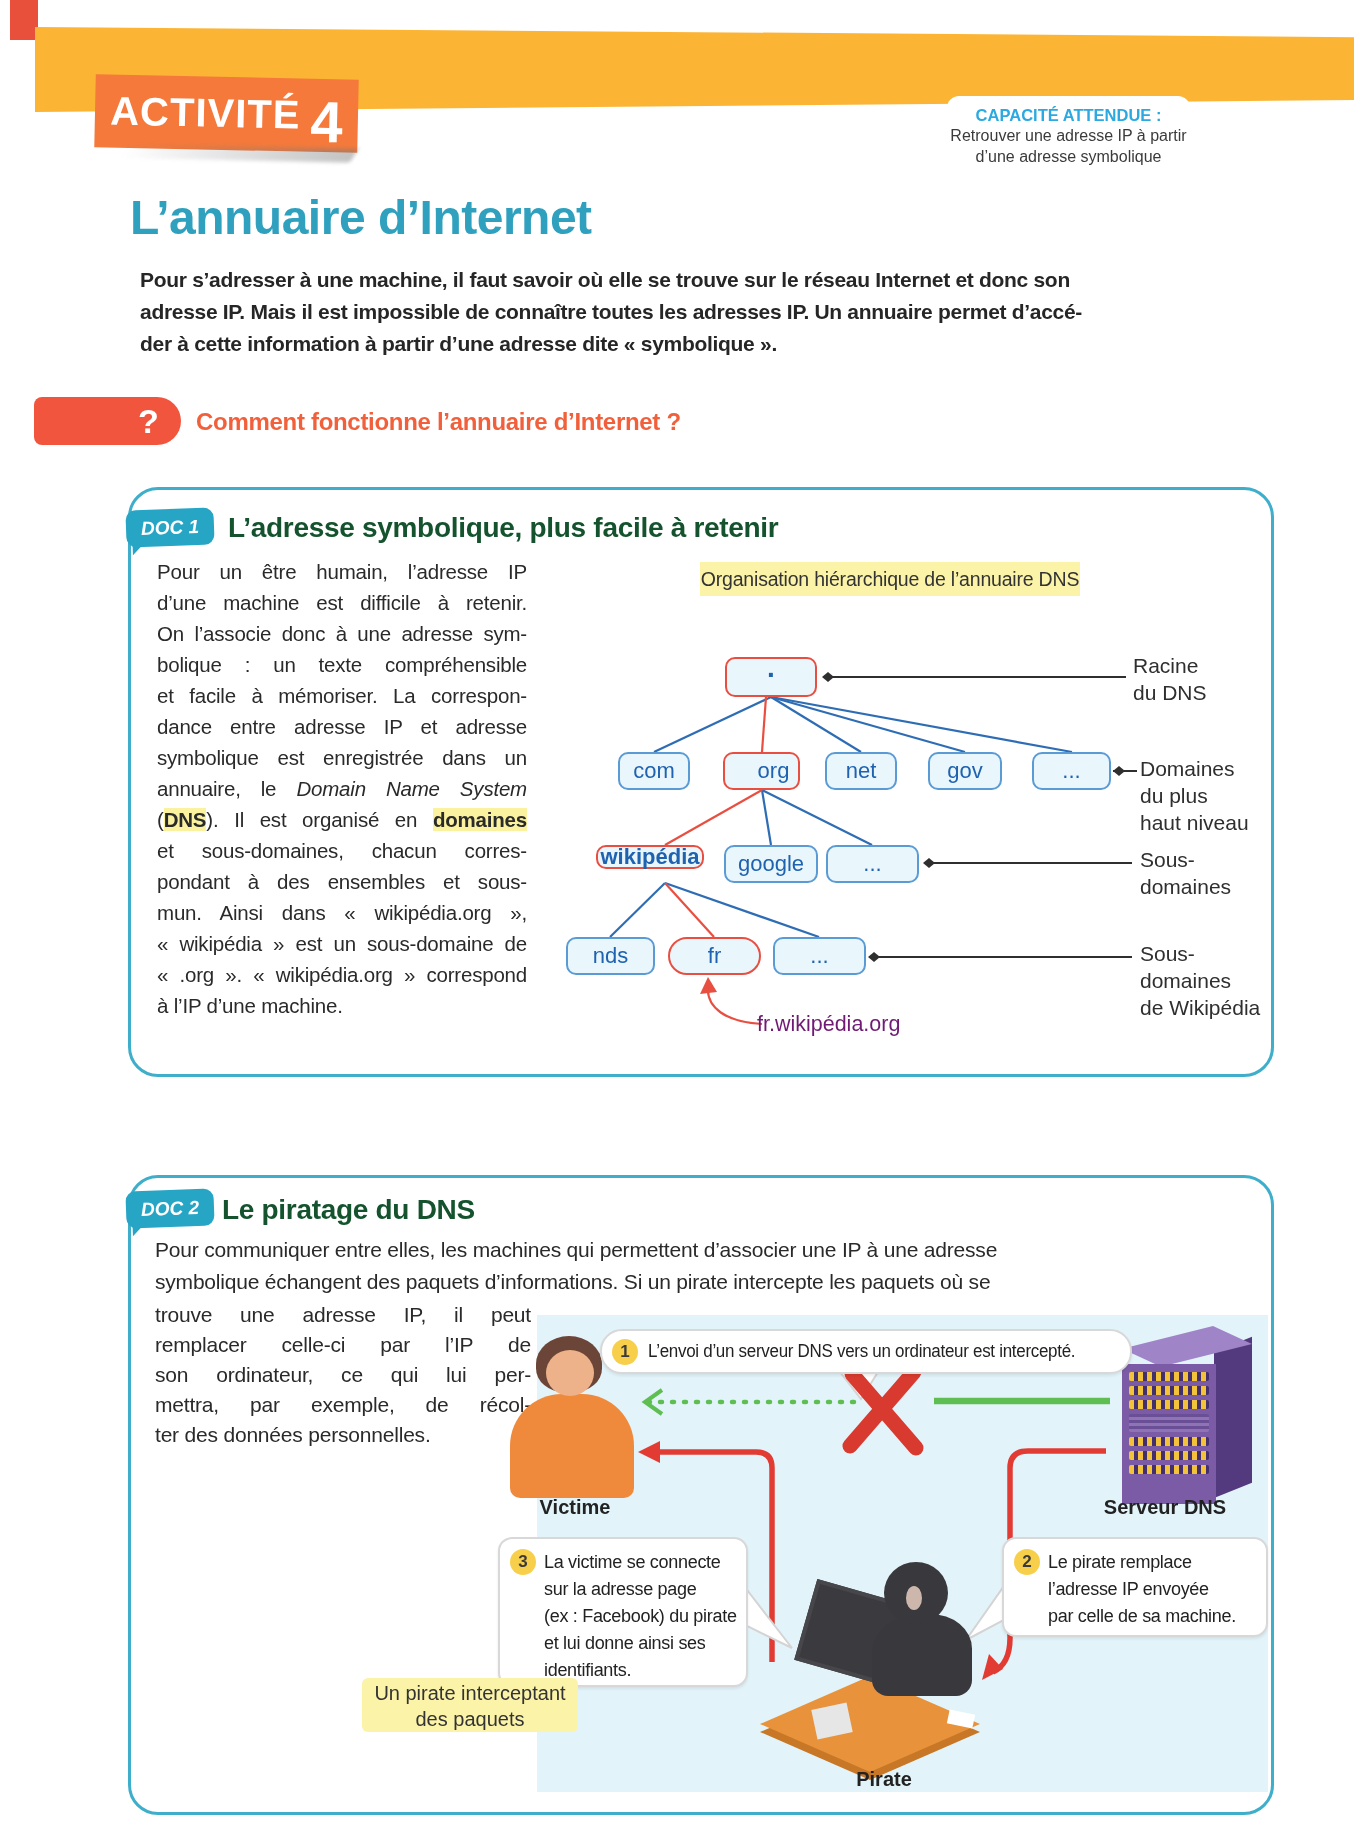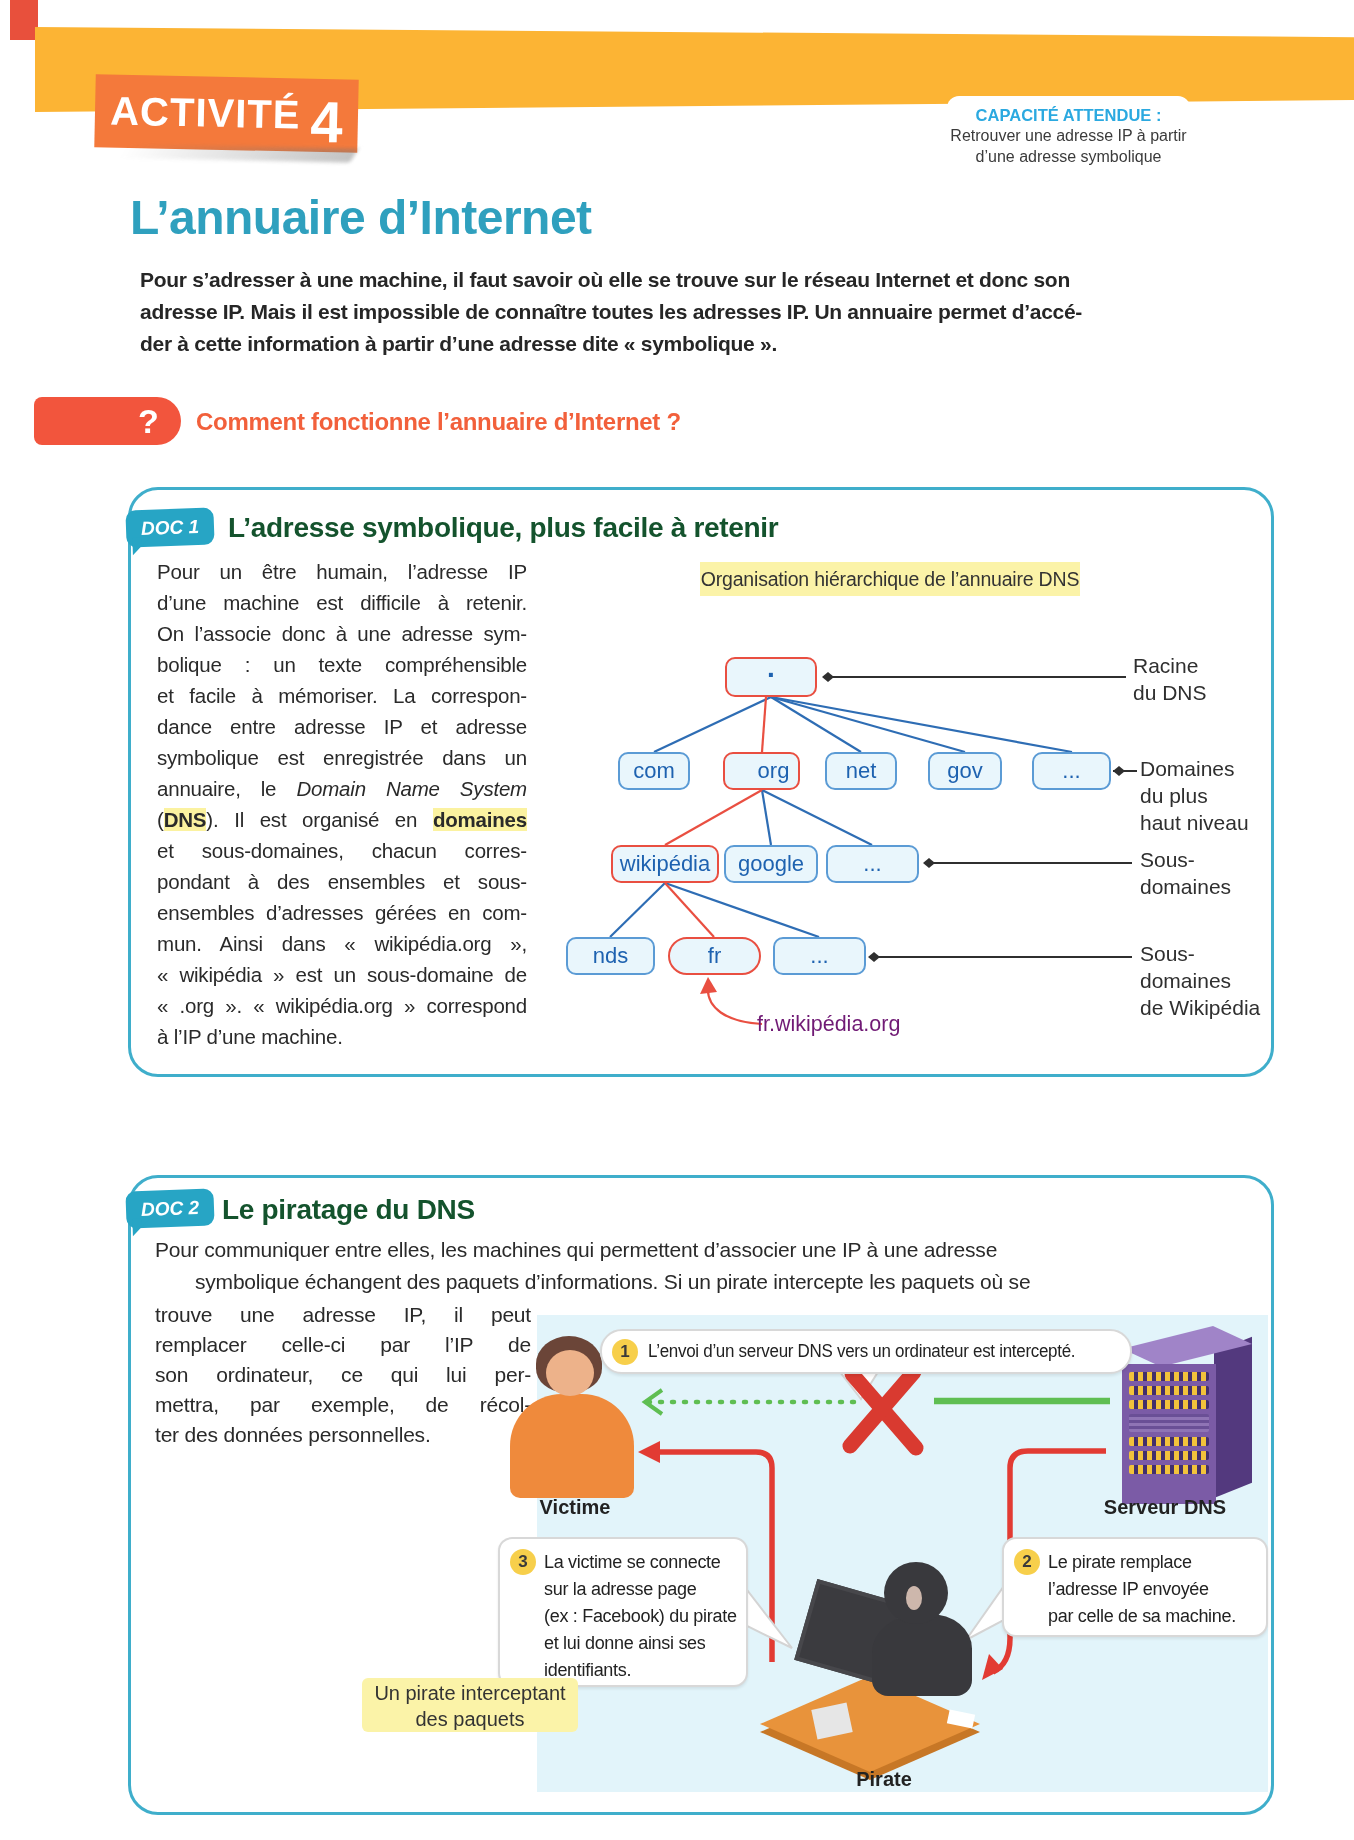--- a/index.html
+++ b/index.html
@@ -206,38 +206,37 @@
     <div class="jl">d’une machine est difficile à retenir.</div>
     <div class="jl">On l’associe donc à une adresse sym-</div>
     <div class="jl">bolique : un texte compréhensible</div>
     <div class="jl">et facile à mémoriser. La correspon-</div>
     <div class="jl">dance entre adresse IP et adresse</div>
     <div class="jl">symbolique est enregistrée dans un</div>
     <div class="jl"><span>annuaire, le </span><span class="it">Domain Name System</span></div>
     <div class="jl"><span>(</span><span class="hl">DNS</span><span>). Il est organisé en </span><span class="hl">domaines</span></div>
     <div class="jl">et sous-domaines, chacun corres-</div>
     <div class="jl">pondant à des ensembles et sous-</div>
-    <div class="jl">ensembles d’adresses gérées en com-</div>
     <div class="jl">mun. Ainsi dans « wikipédia.org »,</div>
     <div class="jl">« wikipédia » est un sous-domaine de</div>
     <div class="jl">« .org ». « wikipédia.org » correspond</div>
     <div class="ll">à l’IP d’une machine.</div>
   </div>
 
   <div class="abs diag-title">Organisation hiérarchique de l’annuaire DNS</div>
 
   <div class="node red" style="left:725px;top:657px;width:92px;height:40px;">
       <span class="dot">.</span>
     </div>
   <div class="node" style="left:618px;top:752px;width:72px;height:38px;">com</div>
   <div class="node red" style="left:723px;top:752px;width:77px;height:38px;padding-left:24px;">org</div>
   <div class="node" style="left:825px;top:752px;width:72px;height:38px;">net</div>
   <div class="node" style="left:928px;top:752px;width:74px;height:38px;">gov</div>
   <div class="node" style="left:1032px;top:752px;width:79px;height:38px;">...</div>
-  <div class="node red" style="left:611px;top:845px;width:108px;height:38px;">wikipédia</div>
+  <div class="node red" style="left:596px;top:845px;width:108px;height:24px;font-weight:bold;">wikipédia</div>
   <div class="node" style="left:724px;top:845px;width:94px;height:38px;">google</div>
   <div class="node" style="left:826px;top:845px;width:93px;height:38px;">...</div>
   <div class="node" style="left:566px;top:937px;width:89px;height:38px;">nds</div>
   <div class="node red" style="left:668px;top:937px;width:93px;height:38px;border-radius:19px;">fr</div>
   <div class="node" style="left:773px;top:937px;width:93px;height:38px;">...</div>
 
   <div class="side-label" style="left:1133px;top:652px;">
     <div>Racine</div>
     <div>du DNS</div>
   </div>
@@ -253,21 +252,21 @@
   <div class="side-label" style="left:1140px;top:940px;">
     <div>Sous-</div>
     <div>domaines</div>
     <div>de Wikipédia</div>
   </div>
   <div class="abs red-example">fr.wikipédia.org</div>
 
   <div class="abs doc-badge" style="left:126px;top:1190px;">DOC 2</div>
   <div class="abs doc-heading" style="left:222px;top:1194px;">Le piratage du DNS</div>
   <div class="abs doc2-body" style="top:1238px;">Pour communiquer entre elles, les machines qui permettent d’associer une IP à une adresse</div>
-  <div class="abs doc2-body" style="top:1270px;margin-left:40px;">symbolique échangent des paquets d’informations. Si un pirate intercepte les paquets où se</div>
+  <div class="abs doc2-body" style="top:1270px;">symbolique échangent des paquets d’informations. Si un pirate intercepte les paquets où se</div>
   <div class="abs doc2-col">
     <div class="jl">trouve une adresse IP, il peut</div>
     <div class="jl">remplacer celle-ci par l’IP de</div>
     <div class="jl">son ordinateur, ce qui lui per-</div>
     <div class="jl">mettra, par exemple, de récol-</div>
     <div class="ll">ter des données personnelles.</div>
   </div>
 
   <div class="abs victim">
     <div class="body"></div>

